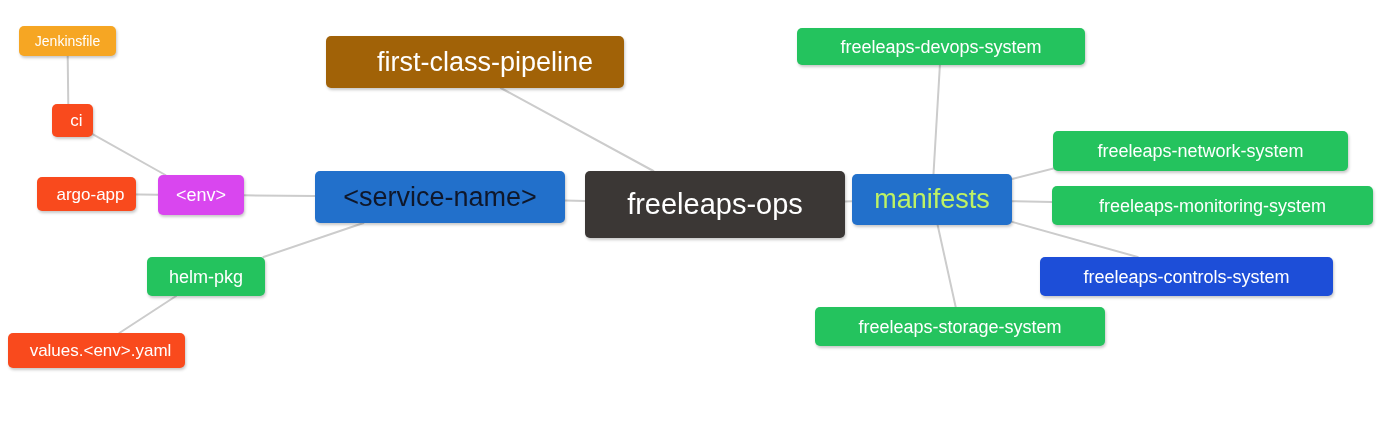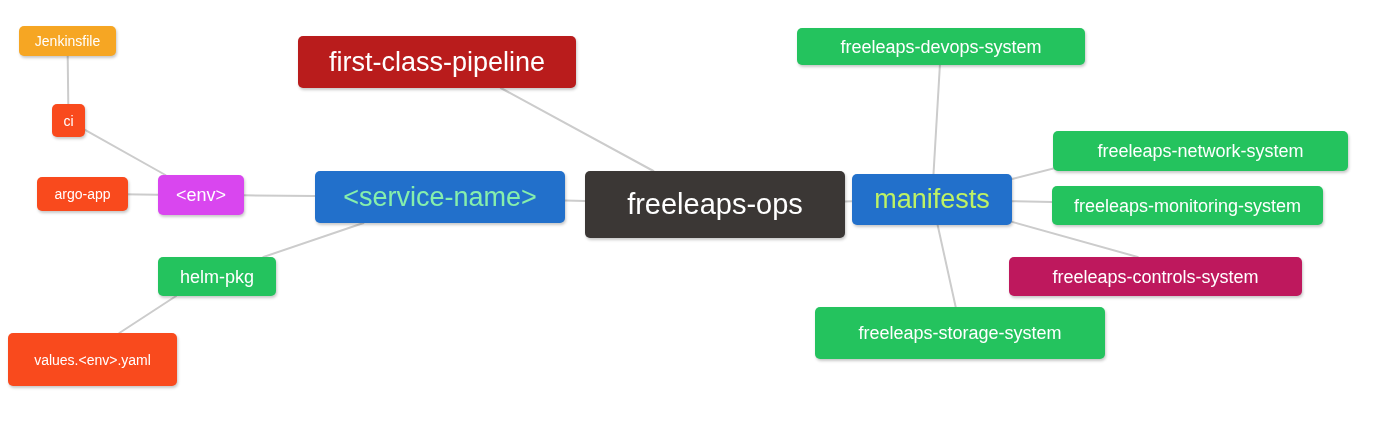--- a/index.html
+++ b/index.html
@@ -25,21 +25,21 @@
     color: #ffffff;
     white-space: nowrap;
     box-shadow: 1px 2px 3px rgba(0,0,0,0.22);
     cursor: pointer;
     user-select: none;
     line-height: 1;
   }
   .lvl0 { font-size: 29px; }
   .lvl1 { font-size: 27px; }
   .lvl2 { font-size: 18px; }
-  .lvl3 { font-size: 14px; }
+  .lvl3 { font-size: 17px; padding-left: 8px; }
   .lvl4 { font-size: 14px; }
 </style>
 </head>
 <body>
 
 <div class="canvas" id="canvas" style="width: 1390px; height: 421px; background: rgb(255, 255, 255);">
   <svg id="edge-layer" width="1390" height="421">
       <line x1="68.29245283018868" y1="104" x2="67.68867924528301" y2="56" stroke="#cccccc" stroke-width="2" stroke-linecap="round"></line>
       <line x1="165.4295302013423" y1="175" x2="85" y2="129.77735849056603" stroke="#cccccc" stroke-width="2" stroke-linecap="round"></line>
       <line x1="158" y1="194.6546184738956" x2="122" y2="194.36546184738955" stroke="#cccccc" stroke-width="2" stroke-linecap="round"></line>
@@ -53,25 +53,25 @@
       <line x1="1012" y1="179.0903165735568" x2="1122.1058394160584" y2="151" stroke="#cccccc" stroke-width="2" stroke-linecap="round"></line>
       <line x1="1012" y1="201.21122994652407" x2="1052" y2="202.0668449197861" stroke="#cccccc" stroke-width="2" stroke-linecap="round"></line>
       <line x1="1012" y1="221.85934664246824" x2="1137.7305194805194" y2="257" stroke="#cccccc" stroke-width="2" stroke-linecap="round"></line>
       <line x1="937.6220472440945" y1="225" x2="955.7007874015748" y2="307" stroke="#cccccc" stroke-width="2" stroke-linecap="round"></line>
     </svg>
   <div id="node-layer">
       <div class="node lvl4" style="left: 19px; top: 26px; width: 97px; height: 30px; background: rgb(246, 166, 35); color: rgb(255, 255, 255);">Jenkinsfile</div>
       <div class="node lvl3" style="left: 52px; top: 104px; width: 33px; height: 33px; background: rgb(249, 74, 29); color: rgb(255, 255, 255);">ci</div>
       <div class="node lvl3" style="left: 31px; top: 177px; width: 91px; height: 34px; background: rgb(249, 74, 29); color: rgb(255, 255, 255); margin-left: 6px;">argo-app</div>
       <div class="node lvl2" style="left: 158px; top: 175px; width: 86px; height: 40px; background: #d946ef; color: rgb(255, 255, 255);">&lt;env&gt;</div>
-      <div class="node lvl2" style="left: 158px; top: 257px; width: 118px; height: 39px; background: rgb(36, 195, 94); color: rgb(255, 255, 255); text-align: center;">helm-pkg</div>
-      <div class="node lvl3" style="left: 8px; top: 333px; width: 169px; height: 53px; background: rgb(249, 74, 29); color: rgb(255, 255, 255); text-align: right;">values.&lt;env&gt;.yaml</div>
-      <div class="node lvl1" style="left: 298px; top: 36px; width: 278px; height: 52px; background: #b91c1c; color: rgb(255, 255, 255);">first-class-pipeline</div>
-      <div class="node lvl1" style="left: 315px; top: 171px; width: 250px; height: 52px; background: rgb(34, 112, 203); color: #86efac;">&lt;service-name&gt;</div>
+      <div class="node lvl2" style="left: 147px; top: 257px; width: 118px; height: 39px; background: rgb(36, 195, 94); color: rgb(255, 255, 255); text-align: center;">helm-pkg</div>
+      <div class="node lvl3" style="left: 8px; top: 333px; width: 169px; height: 35px; background: rgb(249, 74, 29); color: rgb(255, 255, 255); text-align: right;">values.&lt;env&gt;.yaml</div>
+      <div class="node lvl1" style="left: 326px; top: 36px; width: 278px; height: 52px; background: #a16207; color: rgb(255, 255, 255); padding-left: 20px;">first-class-pipeline</div>
+      <div class="node lvl1" style="left: 315px; top: 171px; width: 250px; height: 52px; background: rgb(34, 112, 203); color: #0f172a;">&lt;service-name&gt;</div>
       <div class="node lvl0" style="left: 585px; top: 171px; width: 260px; height: 67px; background: rgb(59, 55, 53); color: rgb(255, 255, 255);">freeleaps-ops</div>
       <div class="node lvl1" style="left: 852px; top: 174px; width: 160px; height: 51px; background: rgb(34, 112, 203); color: #bef264;">manifests</div>
       <div class="node lvl2" style="left: 797px; top: 28px; width: 288px; height: 37px; background: rgb(36, 195, 94); color: rgb(255, 255, 255);">freeleaps-devops-system</div>
       <div class="node lvl2" style="left: 1053px; top: 111px; width: 295px; height: 40px; background: rgb(36, 195, 94); color: rgb(255, 255, 255); margin-top: 20px;">freeleaps-network-system</div>
-      <div class="node lvl2" style="left: 1052px; top: 186px; width: 271px; height: 39px; background: rgb(36, 195, 94); color: rgb(255, 255, 255);">freeleaps-monitoring-system</div>
-      <div class="node lvl2" style="left: 1009px; top: 257px; width: 293px; height: 39px; background: #be185d; color: rgb(255, 255, 255);">freeleaps-controls-system</div>
-      <div class="node lvl2" style="left: 815px; top: 307px; width: 290px; height: 52px; background: rgb(36, 195, 94); color: rgb(255, 255, 255);">freeleaps-storage-system</div>
+      <div class="node lvl2" style="left: 1052px; top: 186px; width: 321px; height: 39px; background: rgb(36, 195, 94); color: rgb(255, 255, 255);">freeleaps-monitoring-system</div>
+      <div class="node lvl2" style="left: 1040px; top: 257px; width: 293px; height: 39px; background: #1d4ed8; color: rgb(255, 255, 255);">freeleaps-controls-system</div>
+      <div class="node lvl2" style="left: 815px; top: 307px; width: 290px; height: 39px; background: rgb(36, 195, 94); color: rgb(255, 255, 255);">freeleaps-storage-system</div>
     </div>
 </div>
 
 </body></html>

